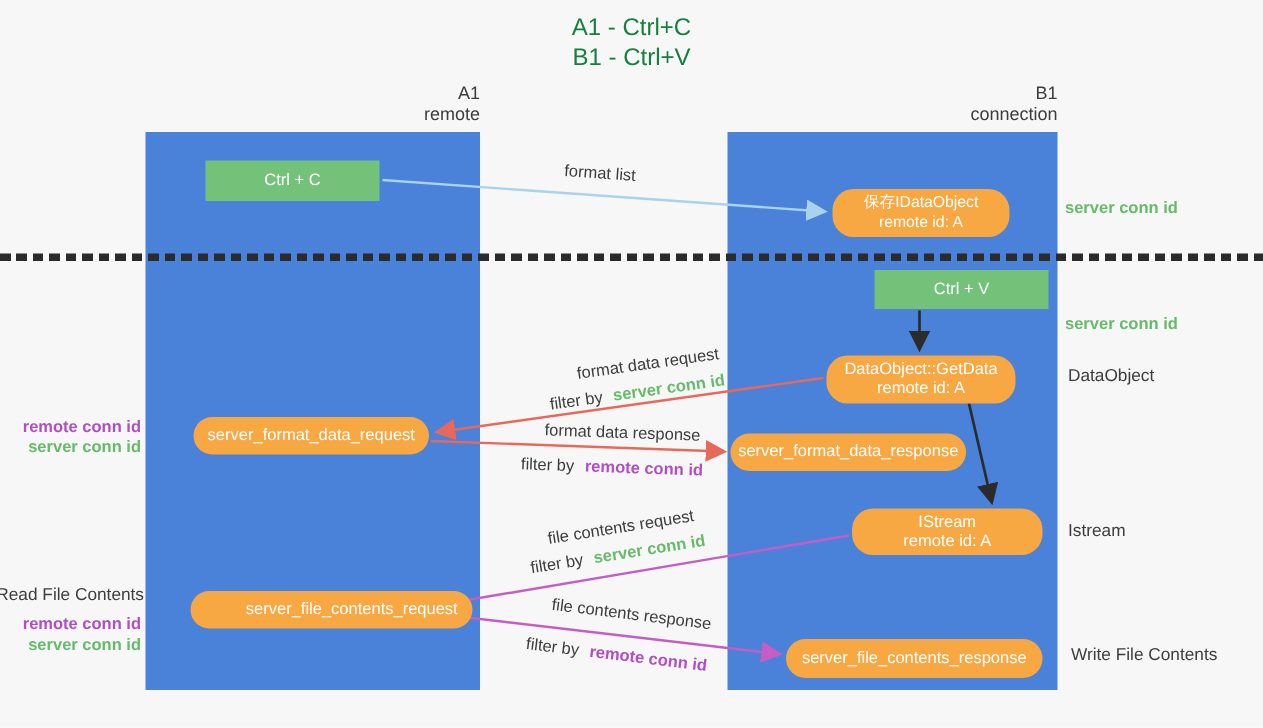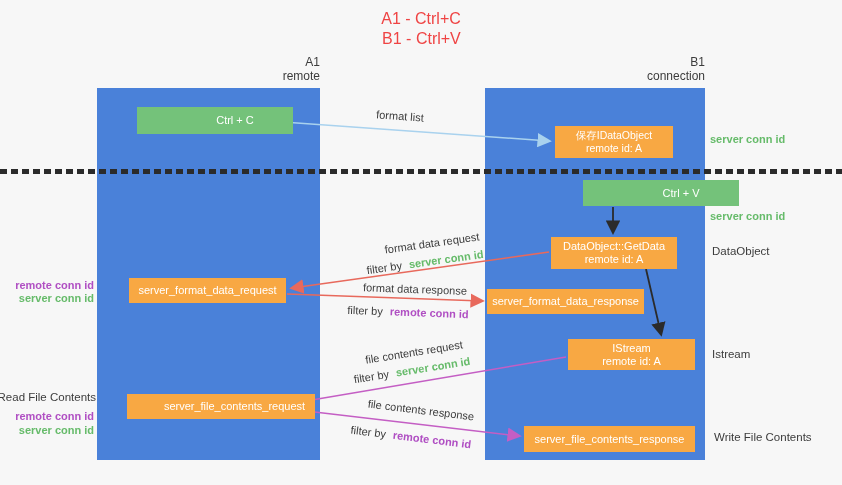--- a/index.html
+++ b/index.html
@@ -3,30 +3,30 @@
 <meta charset="utf-8">
 <style>
   html,body{margin:0;padding:0;}
   .stage{
     position:relative;width:842px;height:485px;overflow:hidden;
     background:#f7f7f7;
     font-family:"Liberation Sans",sans-serif;
     color:#3c3c3c;
   }
   .title{position:absolute;top:9px;left:0;right:0;display:flex;justify-content:center;}
-  .title-inner{font-size:16px;line-height:20px;color:#ef4444;text-align:right;}
+  .title-inner{font-size:16px;line-height:20px;color:#15803d;text-align:center;}
   .col-head{position:absolute;top:55px;text-align:right;font-size:12px;line-height:14px;color:#3c3c3c;}
   .pillar{position:absolute;top:88px;height:372px;background:#4a81d9;}
   .divider{position:absolute;left:0;top:169px;width:842px;height:5px;
     background:repeating-linear-gradient(90deg,#2b2b2b 0 7px,transparent 7px 11px);z-index:3;}
   .arrows{position:absolute;left:0;top:0;z-index:4;}
   .node{position:absolute;z-index:5;display:flex;flex-direction:column;align-items:center;justify-content:center;
     color:#fff;font-size:11px;line-height:13px;text-align:center;white-space:nowrap;}
-  .green-btn{background:#74c27a;padding-left:40px;}
-  .orange-box{background:#f8a843;}
+  .green-btn{background:#74c27a;}
+  .orange-box{background:#f8a843;border-radius:14px;}
   .lbl{position:absolute;z-index:6;font-size:11px;line-height:13px;white-space:nowrap;color:#3c3c3c;}
   .green{color:#66bb6a;font-weight:bold;}
   .purple{color:#b04fc3;font-weight:bold;}
   .dark{color:#3c3c3c;font-size:11.5px;}
   .arrow-label{position:absolute;z-index:6;font-size:11px;white-space:nowrap;color:#3c3c3c;
     transform:translate(-50%,-50%) rotate(var(--r,0deg));}
   .arrow-label span + span{margin-left:4px;}
 </style>
 </head>
 <body>

